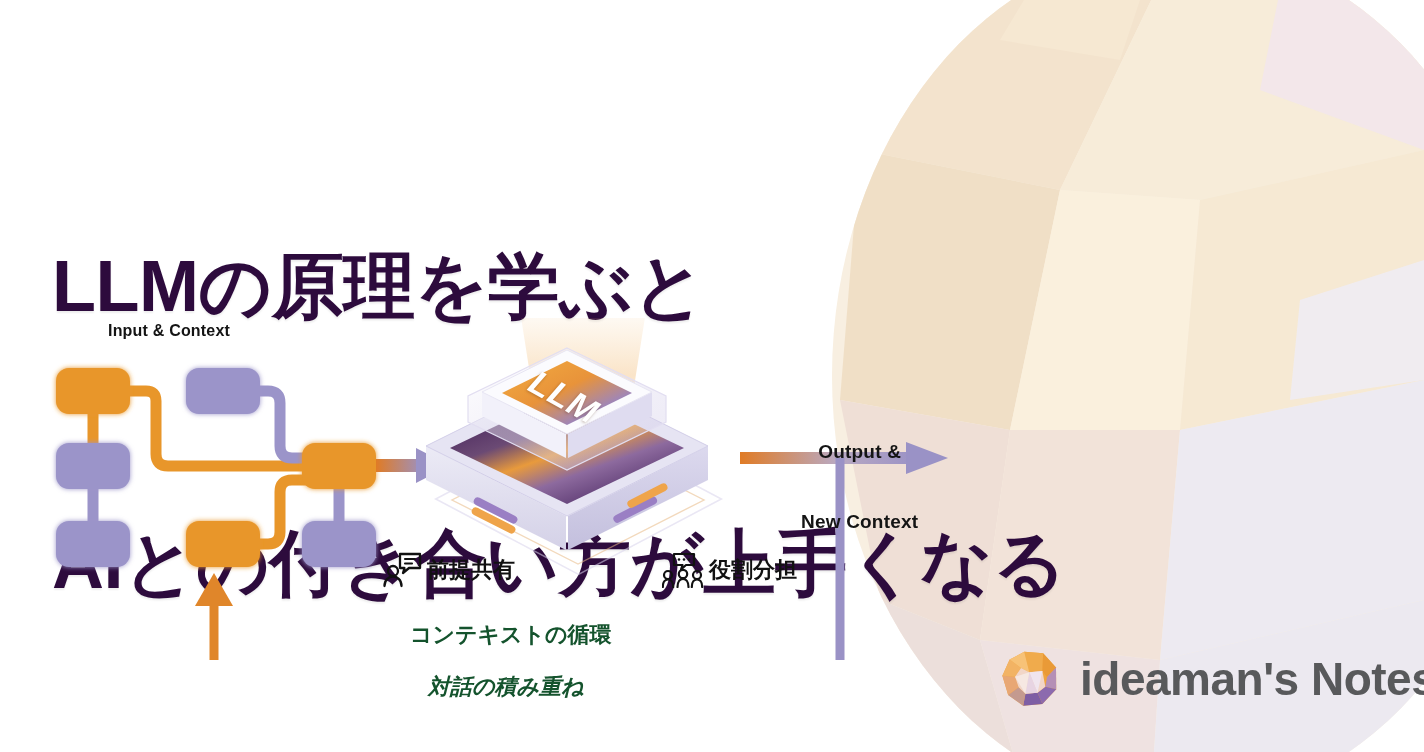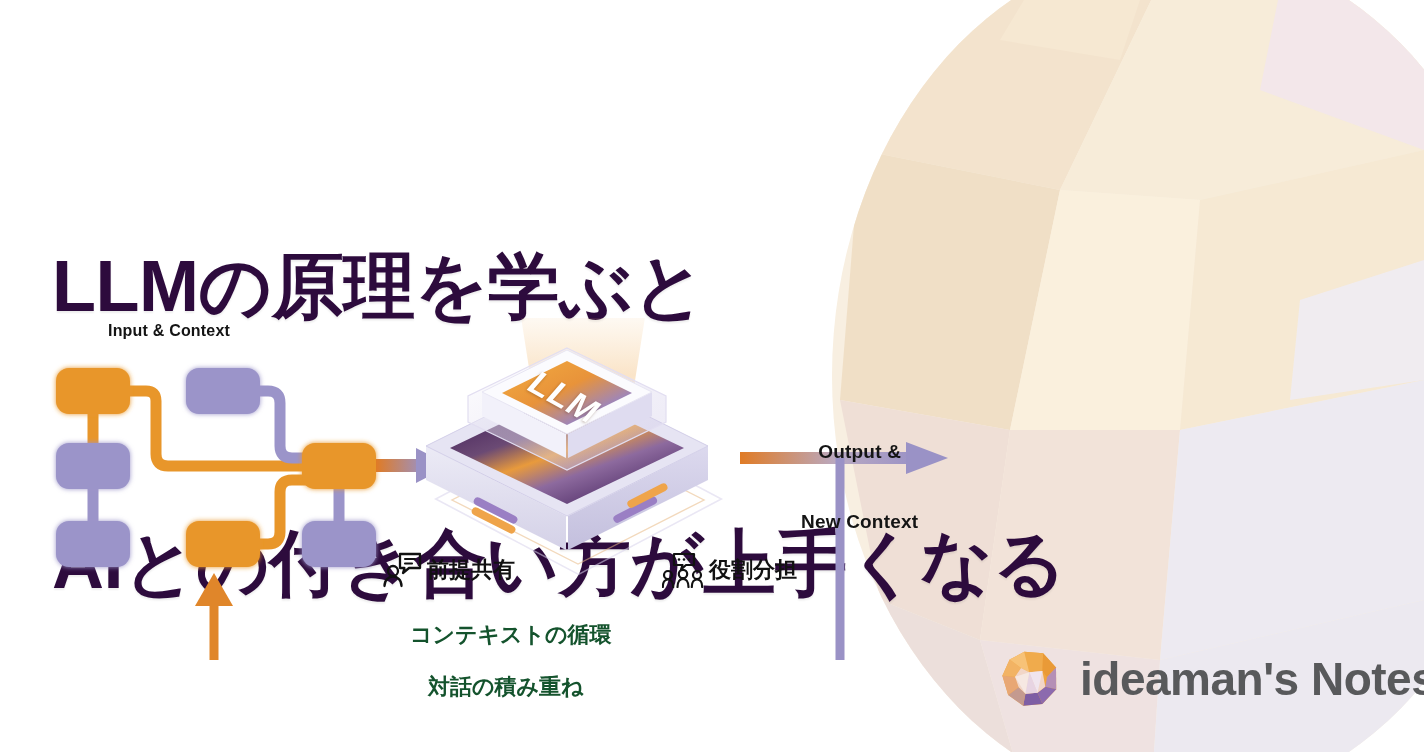--- a/index.html
+++ b/index.html
@@ -53,21 +53,21 @@
   .feat{position:absolute;z-index:9;display:flex;align-items:center;gap:5px;}
   .feat .ftxt{font-size:22px;font-weight:bold;color:#111;white-space:pre;}
   .feat svg{display:block;}
   #feat-1{left:382px;top:552px;}
   #feat-2{left:662px;top:552px;}
   #feat-3{left:855px;top:548px;}
 
   
   .loopcap{position:absolute;z-index:9;font-size:22px;font-weight:bold;color:#14532d;white-space:pre;}
   #cap-1{left:410px;top:620px;}
-  #cap-2{left:428px;top:672px;}
+  #cap-2{left:428px;top:672px;font-style:italic;}
 
   
   #brand{position:absolute;left:1000px;top:648px;z-index:10;display:flex;align-items:center;gap:18px;}
   #brand .bname{font-size:46px;font-weight:bold;color:#58595b;letter-spacing:-.5px;white-space:pre;}
 </style>
 </head>
 <body>
 
 <div id="stage">
 

